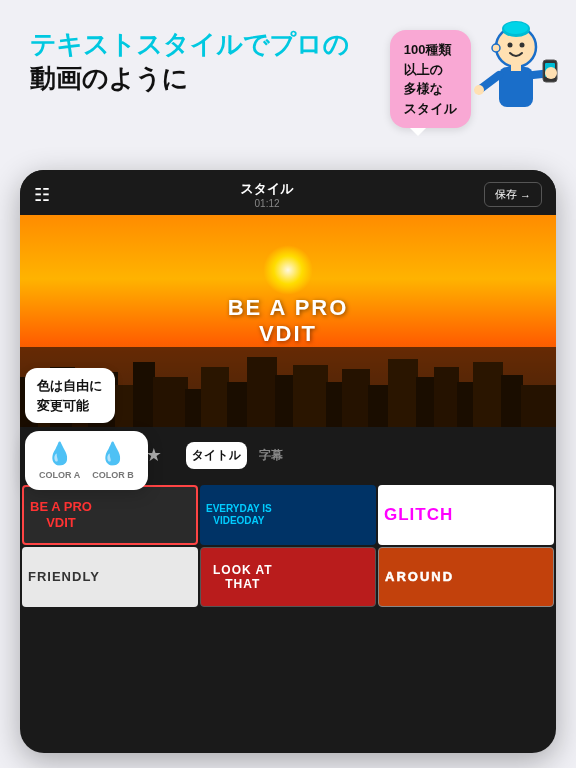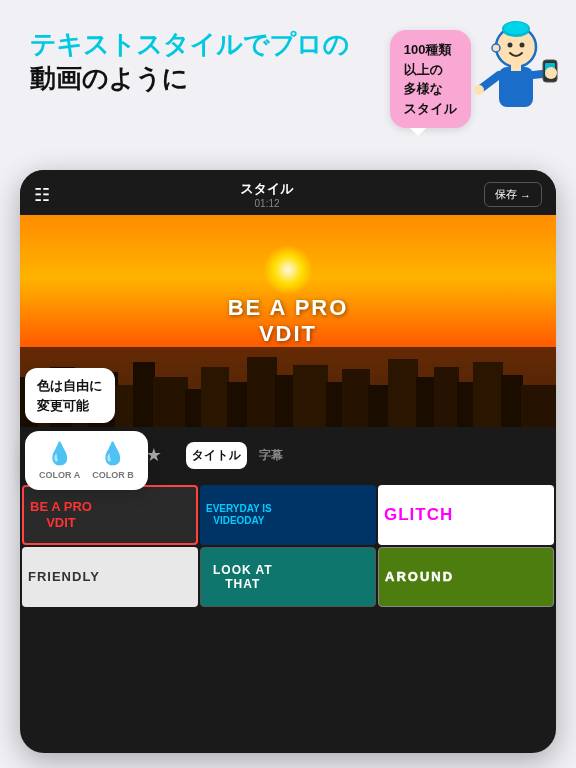--- a/index.html
+++ b/index.html
@@ -396,26 +396,26 @@
     </div>
 
     <div class="style-item" style="background:#ffffff;">
       <span class="style-item-text" style="color:#ff00ff;font-size:17px;letter-spacing:1px;">GLITCH</span>
     </div>
 
     <div class="style-item" style="background:#e8e8e8;">
       <span class="style-item-text" style="color:#333;font-size:13px;letter-spacing:1px;">FRIENDLY</span>
     </div>
 
-    <div class="style-item" style="background:#0f766e;border:1px solid #555;padding-left:12px;">
+    <div class="style-item" style="background:#b91c1c;border:1px solid #555;padding-left:12px;">
       <span class="style-item-text" style="color:#fff;font-size:12px;white-space:pre-line;text-align:center;letter-spacing:1px;">LOOK AT
 THAT</span>
     </div>
 
-    <div class="style-item" style="background:#4d7c0f;border:1px solid #888;">
+    <div class="style-item" style="background:#c2410c;border:1px solid #888;">
       <span class="style-item-text" style="color:#fff;font-size:13px;letter-spacing:2px;-webkit-text-stroke:0.5px #fff;">AROUND</span>
     </div>
   </div>
 
 </div>
 
 <div style="position:absolute;bottom:278px;left:25px;z-index:30;">
   
   <div style="background:white;border-radius:12px;padding:8px 12px;font-size:13px;font-weight:700;color:#111;line-height:1.5;box-shadow:0 2px 8px rgba(0,0,0,0.15);display:inline-block;margin-bottom:8px;">色は自由に<br>変更可能</div>
   

